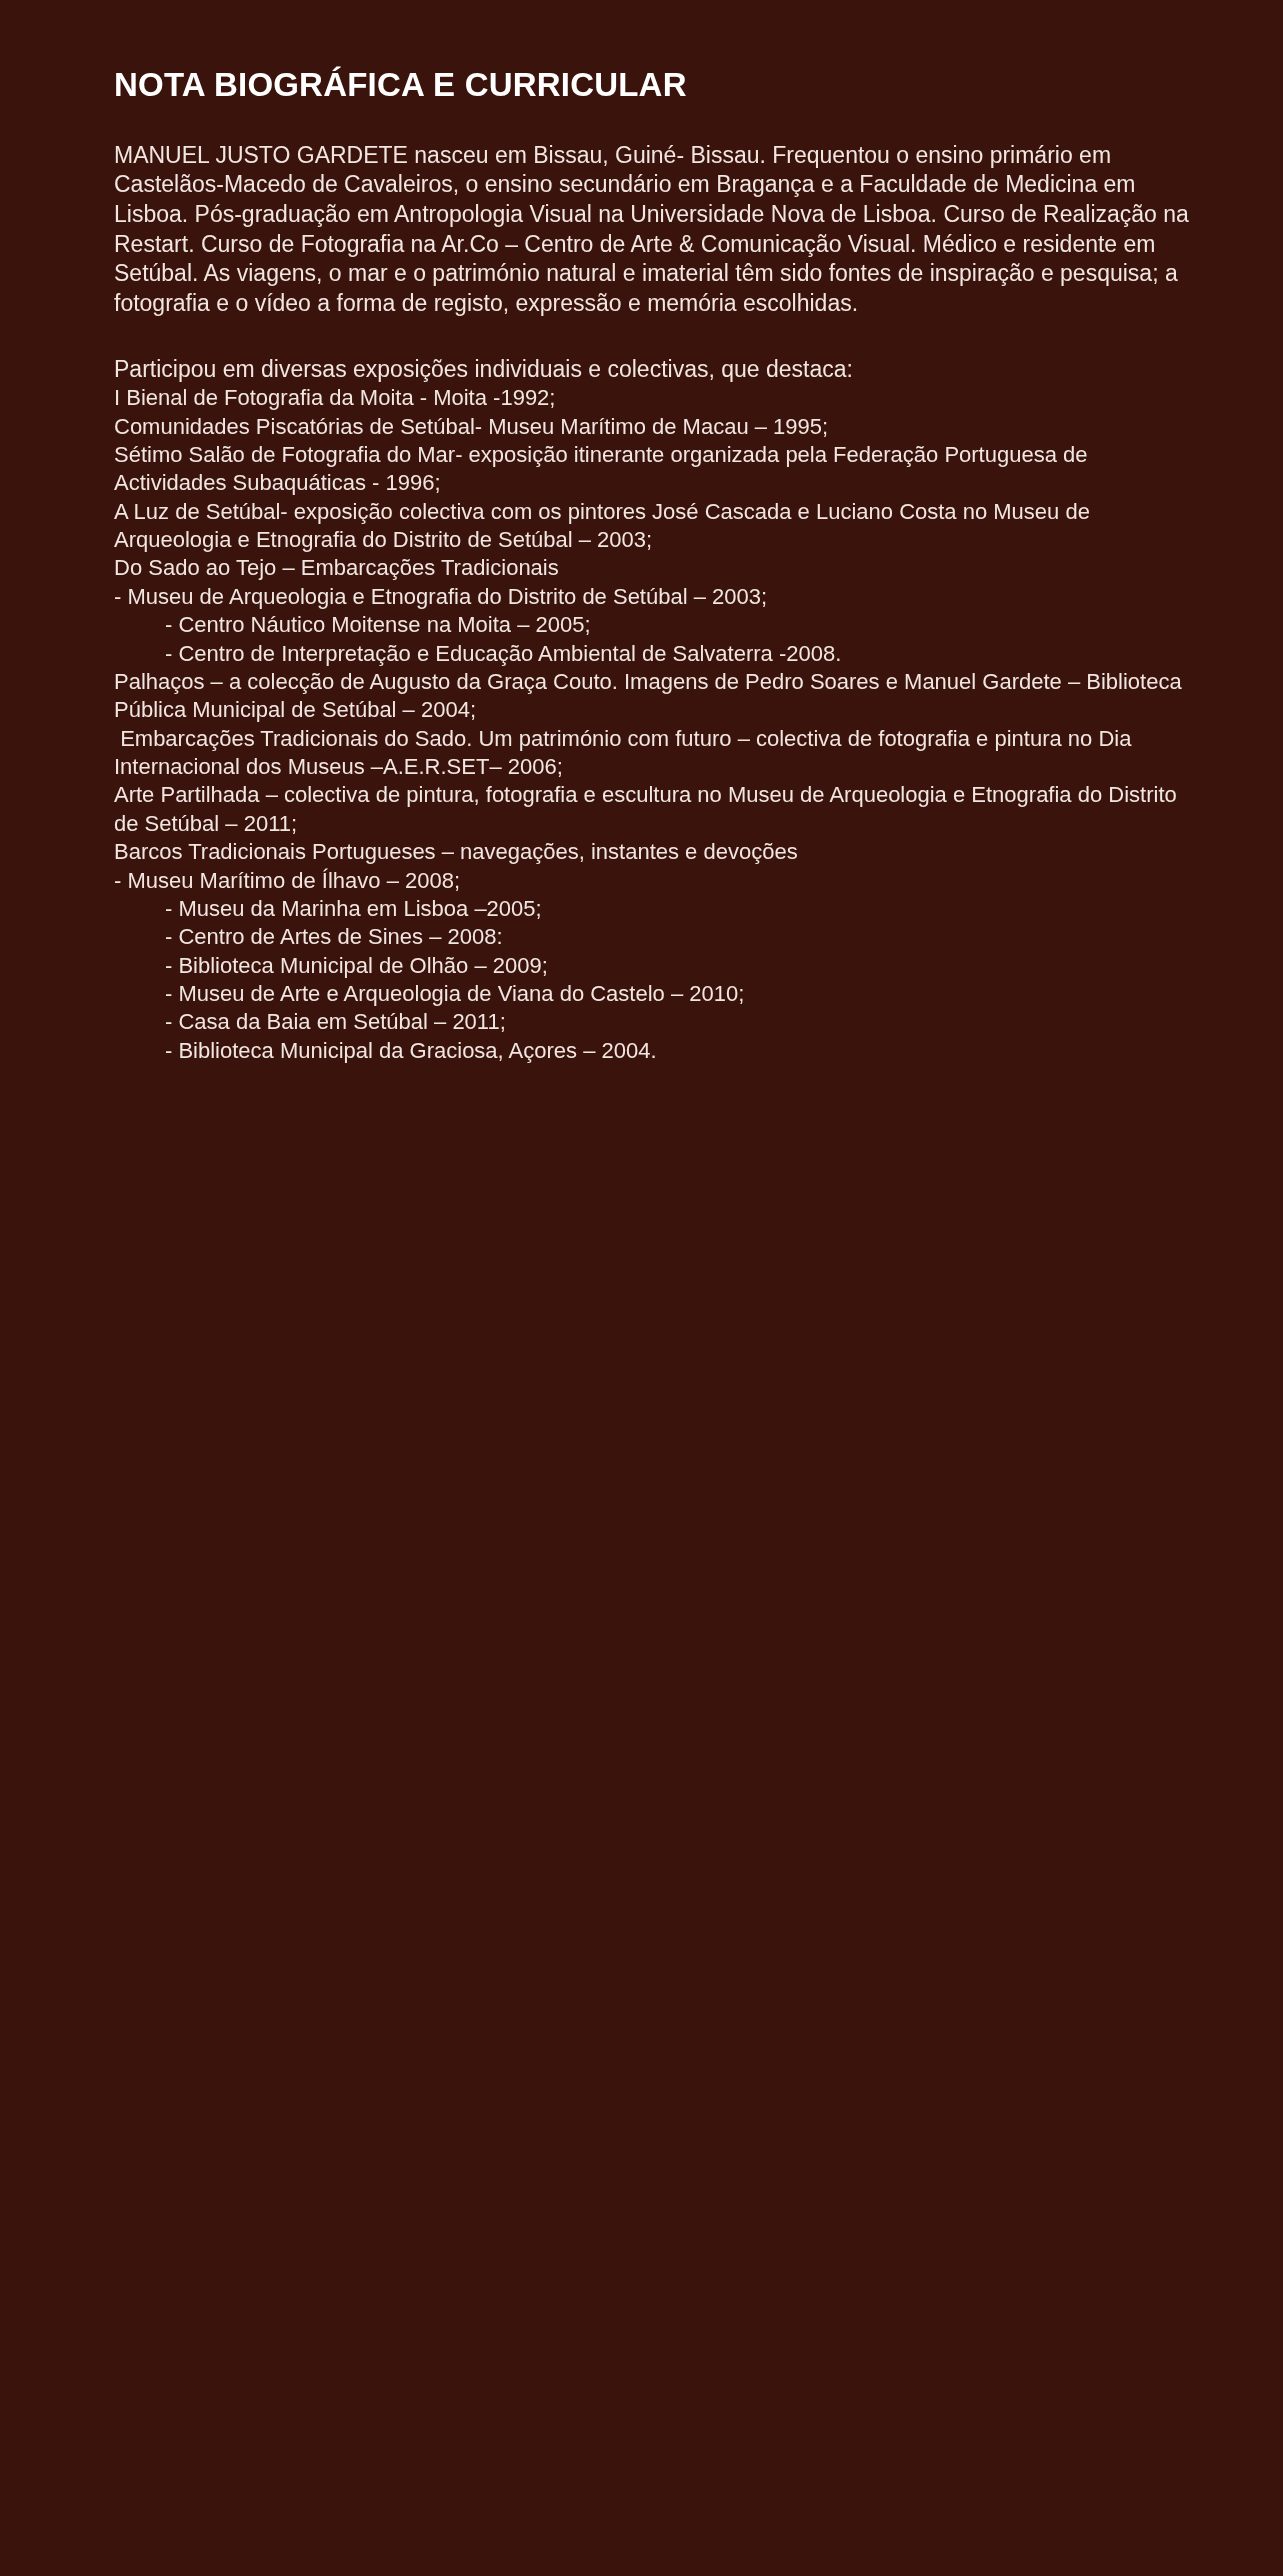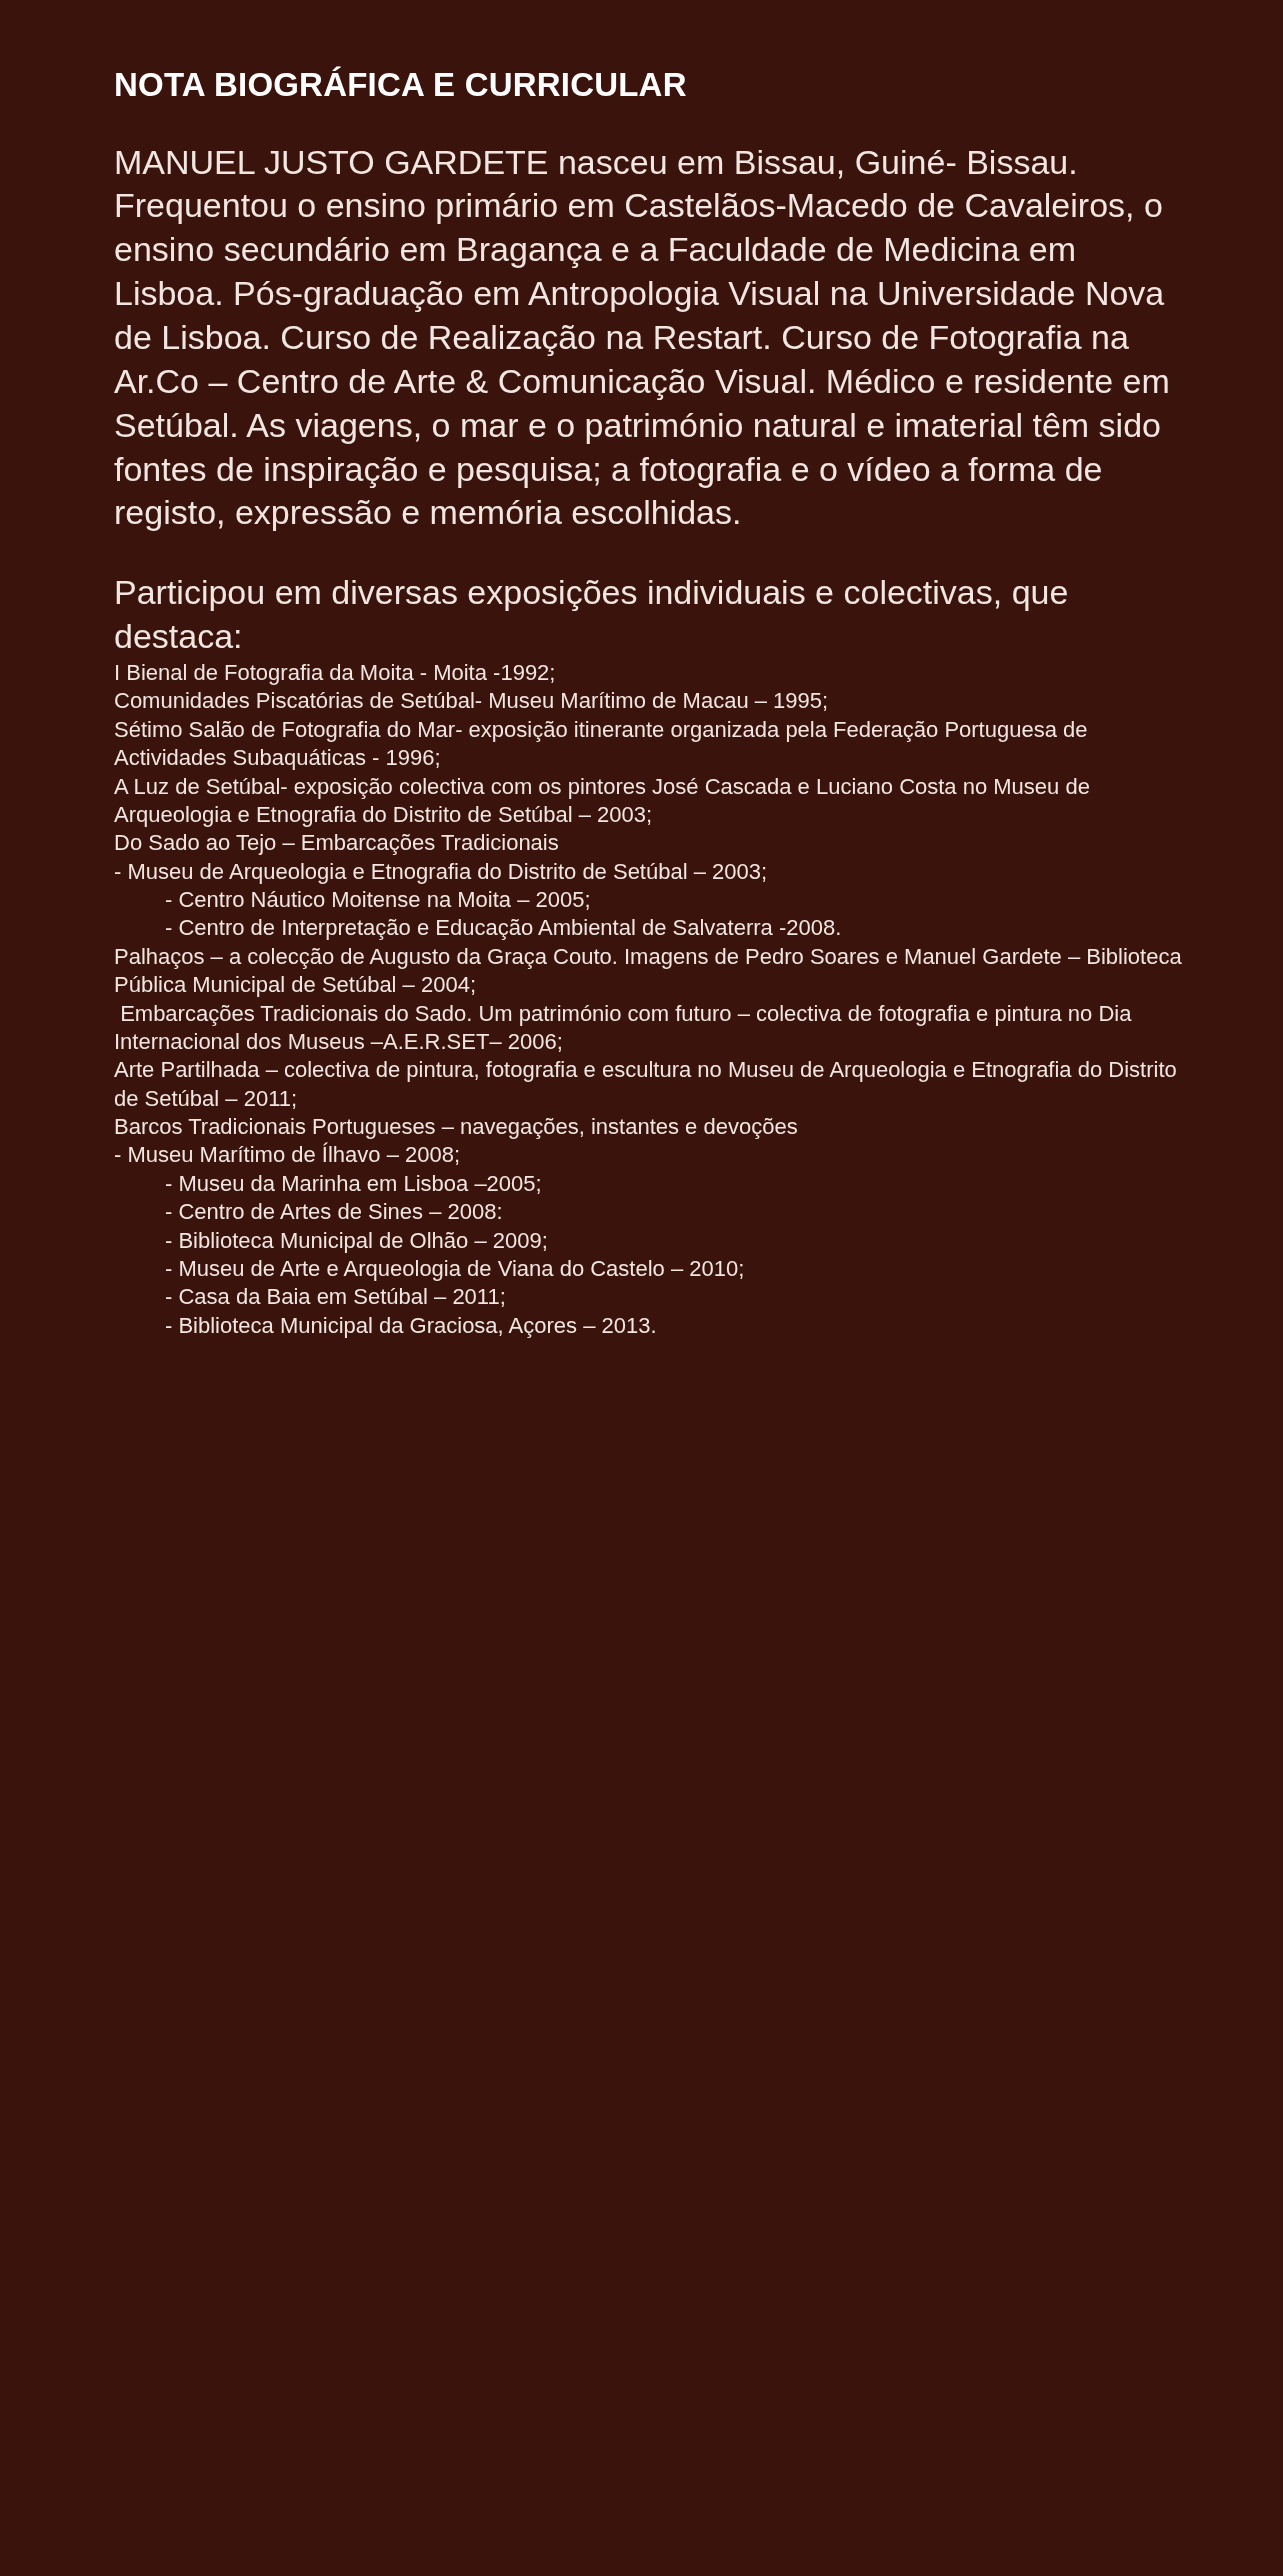--- a/index.html
+++ b/index.html
@@ -23,21 +23,21 @@
   }
   .doc-title {
     font-size: 33px;
     font-weight: bold;
     letter-spacing: 0.2px;
     margin: 0 0 36px 0;
     color: #ffffff;
     line-height: 1.2;
   }
   .para {
-    font-size: 34px;
+    font-size: 23px;
     line-height: 1.29;
     margin: 0;
     color: #f1e6e1;
     font-weight: 400;
   }
   .block-gap {
     height: 36px;
   }
   .line {
     font-size: 22px;
@@ -79,17 +79,17 @@
       <li class="line">Palhaços – a colecção de Augusto da Graça Couto. Imagens de Pedro Soares e Manuel Gardete – Biblioteca Pública Municipal de Setúbal – 2004;</li>
       <li class="line"> Embarcações Tradicionais do Sado. Um património com futuro – colectiva de fotografia e pintura no Dia Internacional dos Museus –A.E.R.SET– 2006;</li>
       <li class="line">Arte Partilhada – colectiva de pintura, fotografia e escultura no Museu de Arqueologia e Etnografia do Distrito de Setúbal – 2011;</li>
       <li class="line">Barcos Tradicionais Portugueses – navegações, instantes e devoções</li>
       <li class="line">- Museu Marítimo de Ílhavo – 2008;</li>
       <li class="line indent-1">- Museu da Marinha em Lisboa –2005;</li>
       <li class="line indent-1">- Centro de Artes de Sines – 2008:</li>
       <li class="line indent-1">- Biblioteca Municipal de Olhão – 2009;</li>
       <li class="line indent-1">- Museu de Arte e Arqueologia de Viana do Castelo – 2010;</li>
       <li class="line indent-1">- Casa da Baia em Setúbal – 2011;</li>
-      <li class="line indent-1">- Biblioteca Municipal da Graciosa, Açores – 2013.</li>
+      <li class="line indent-1">- Biblioteca Municipal da Graciosa, Açores – 2004.</li>
     </ul>
 
 </div>
 
 
 </body></html>

